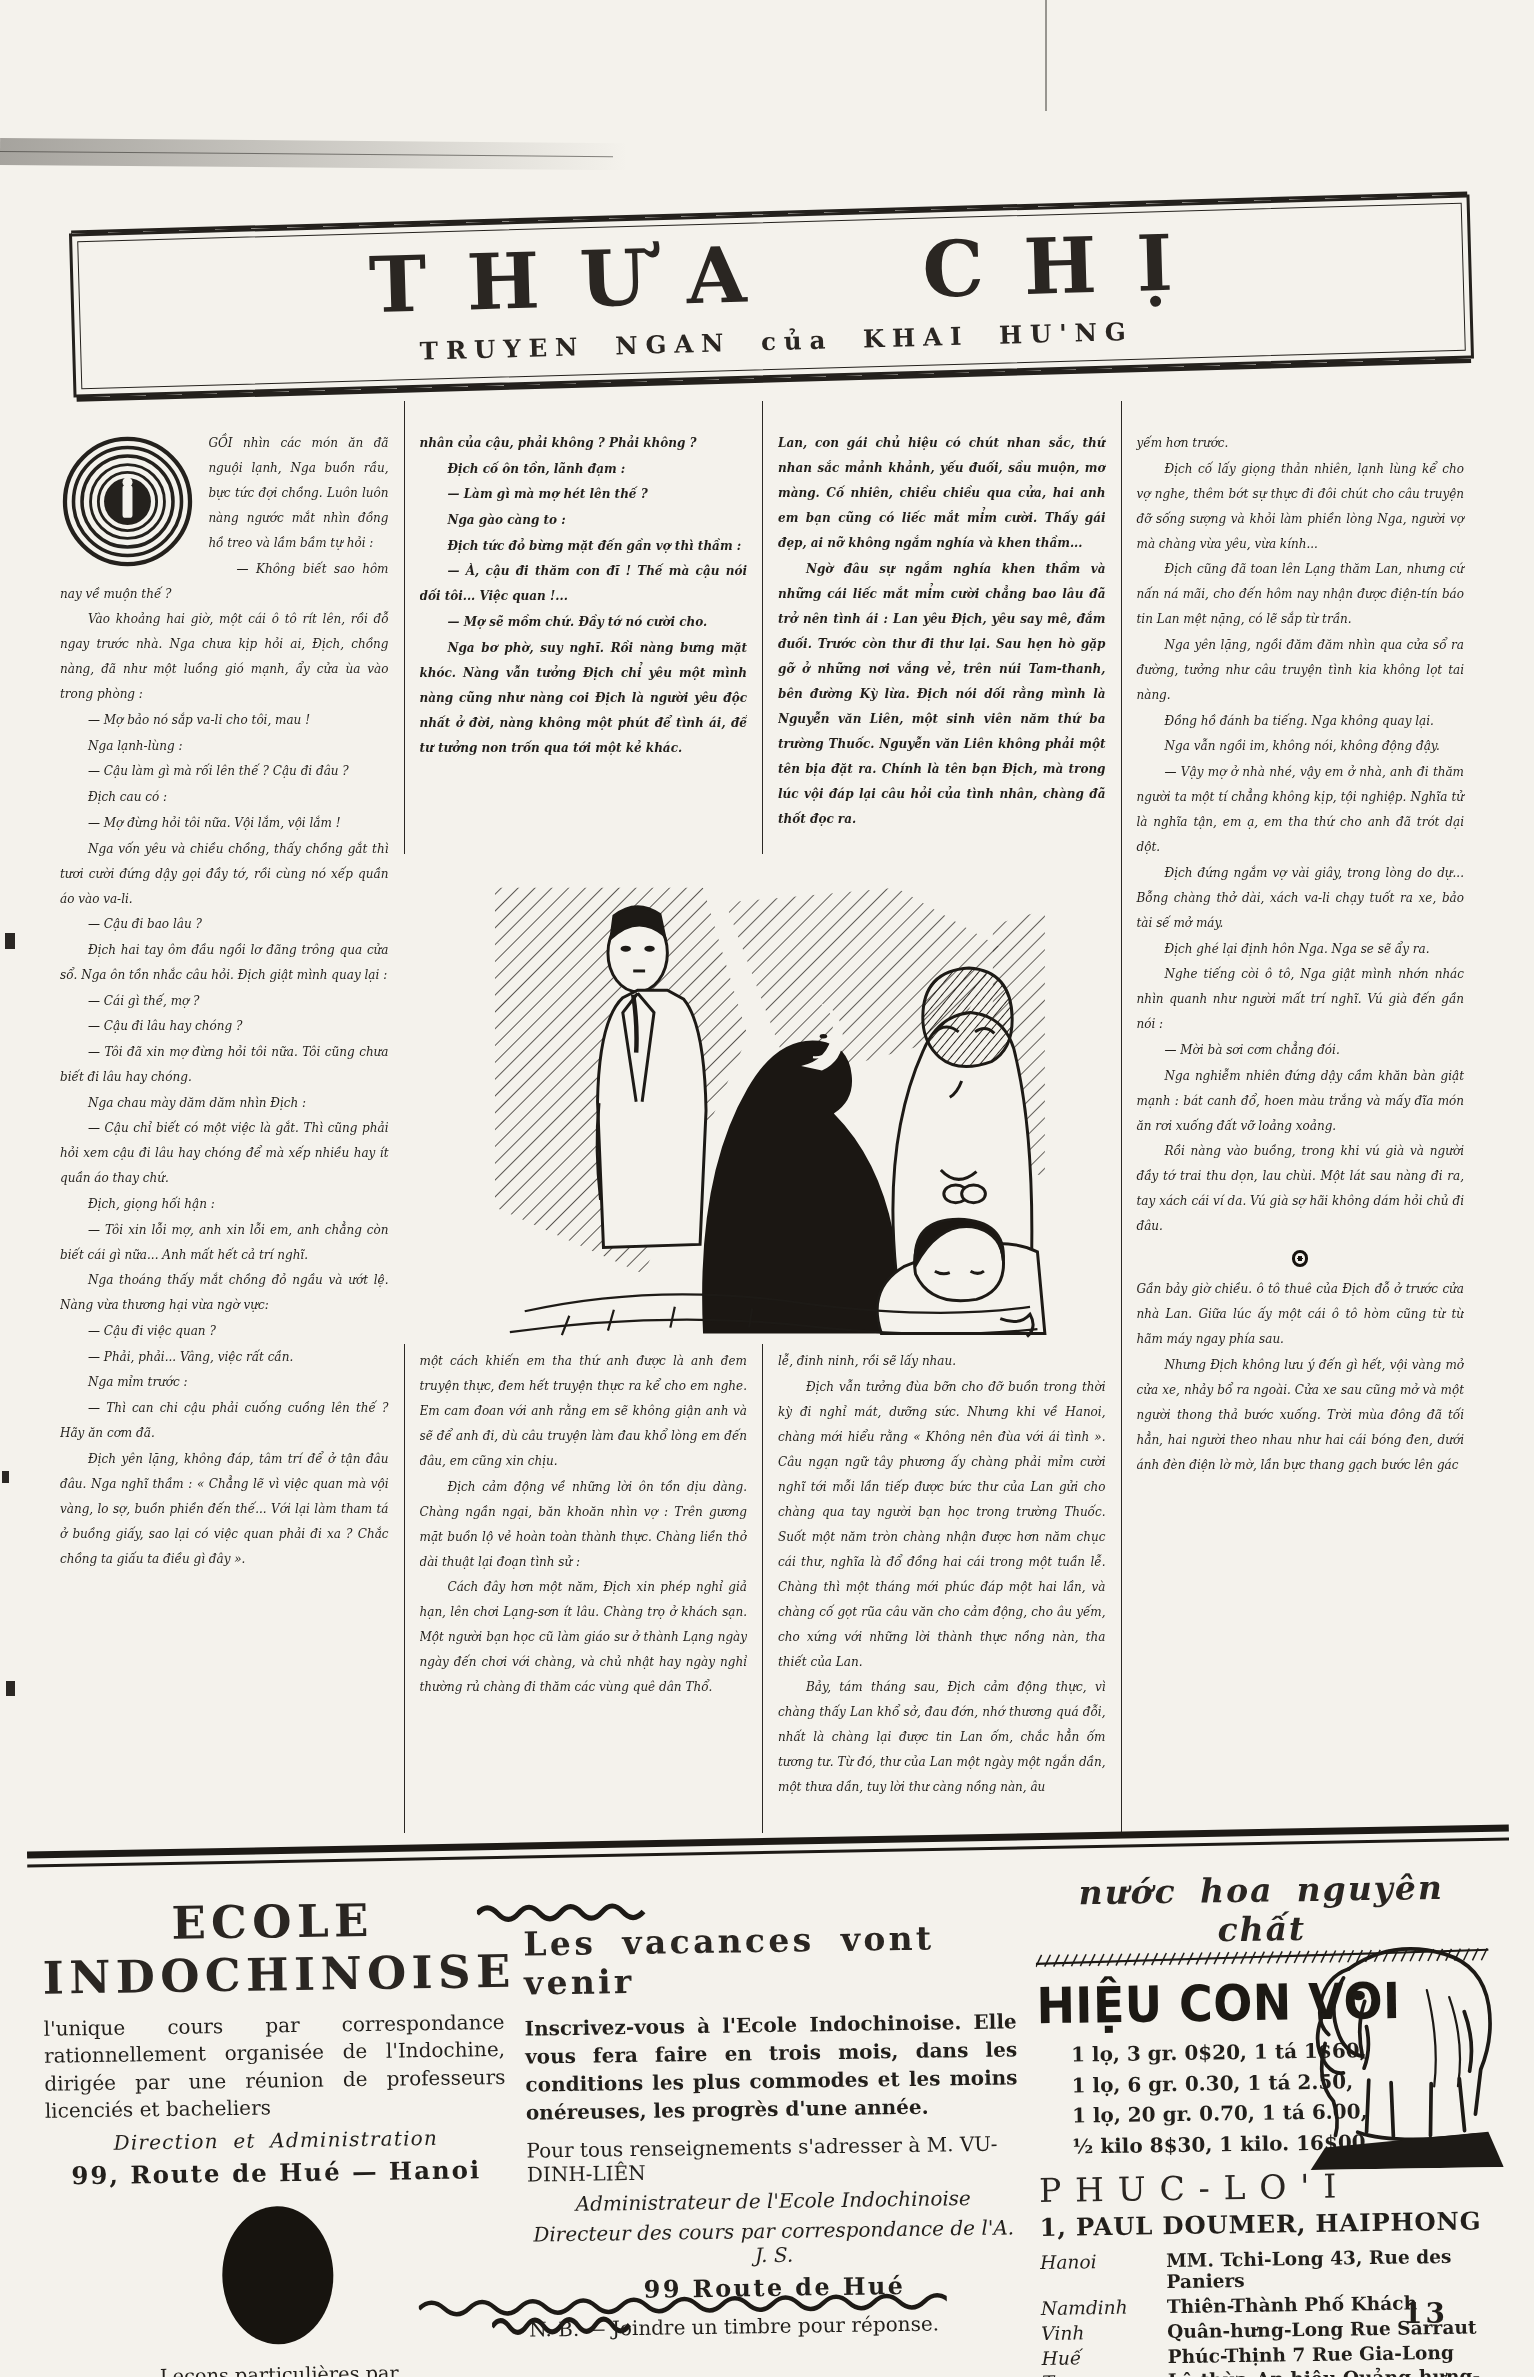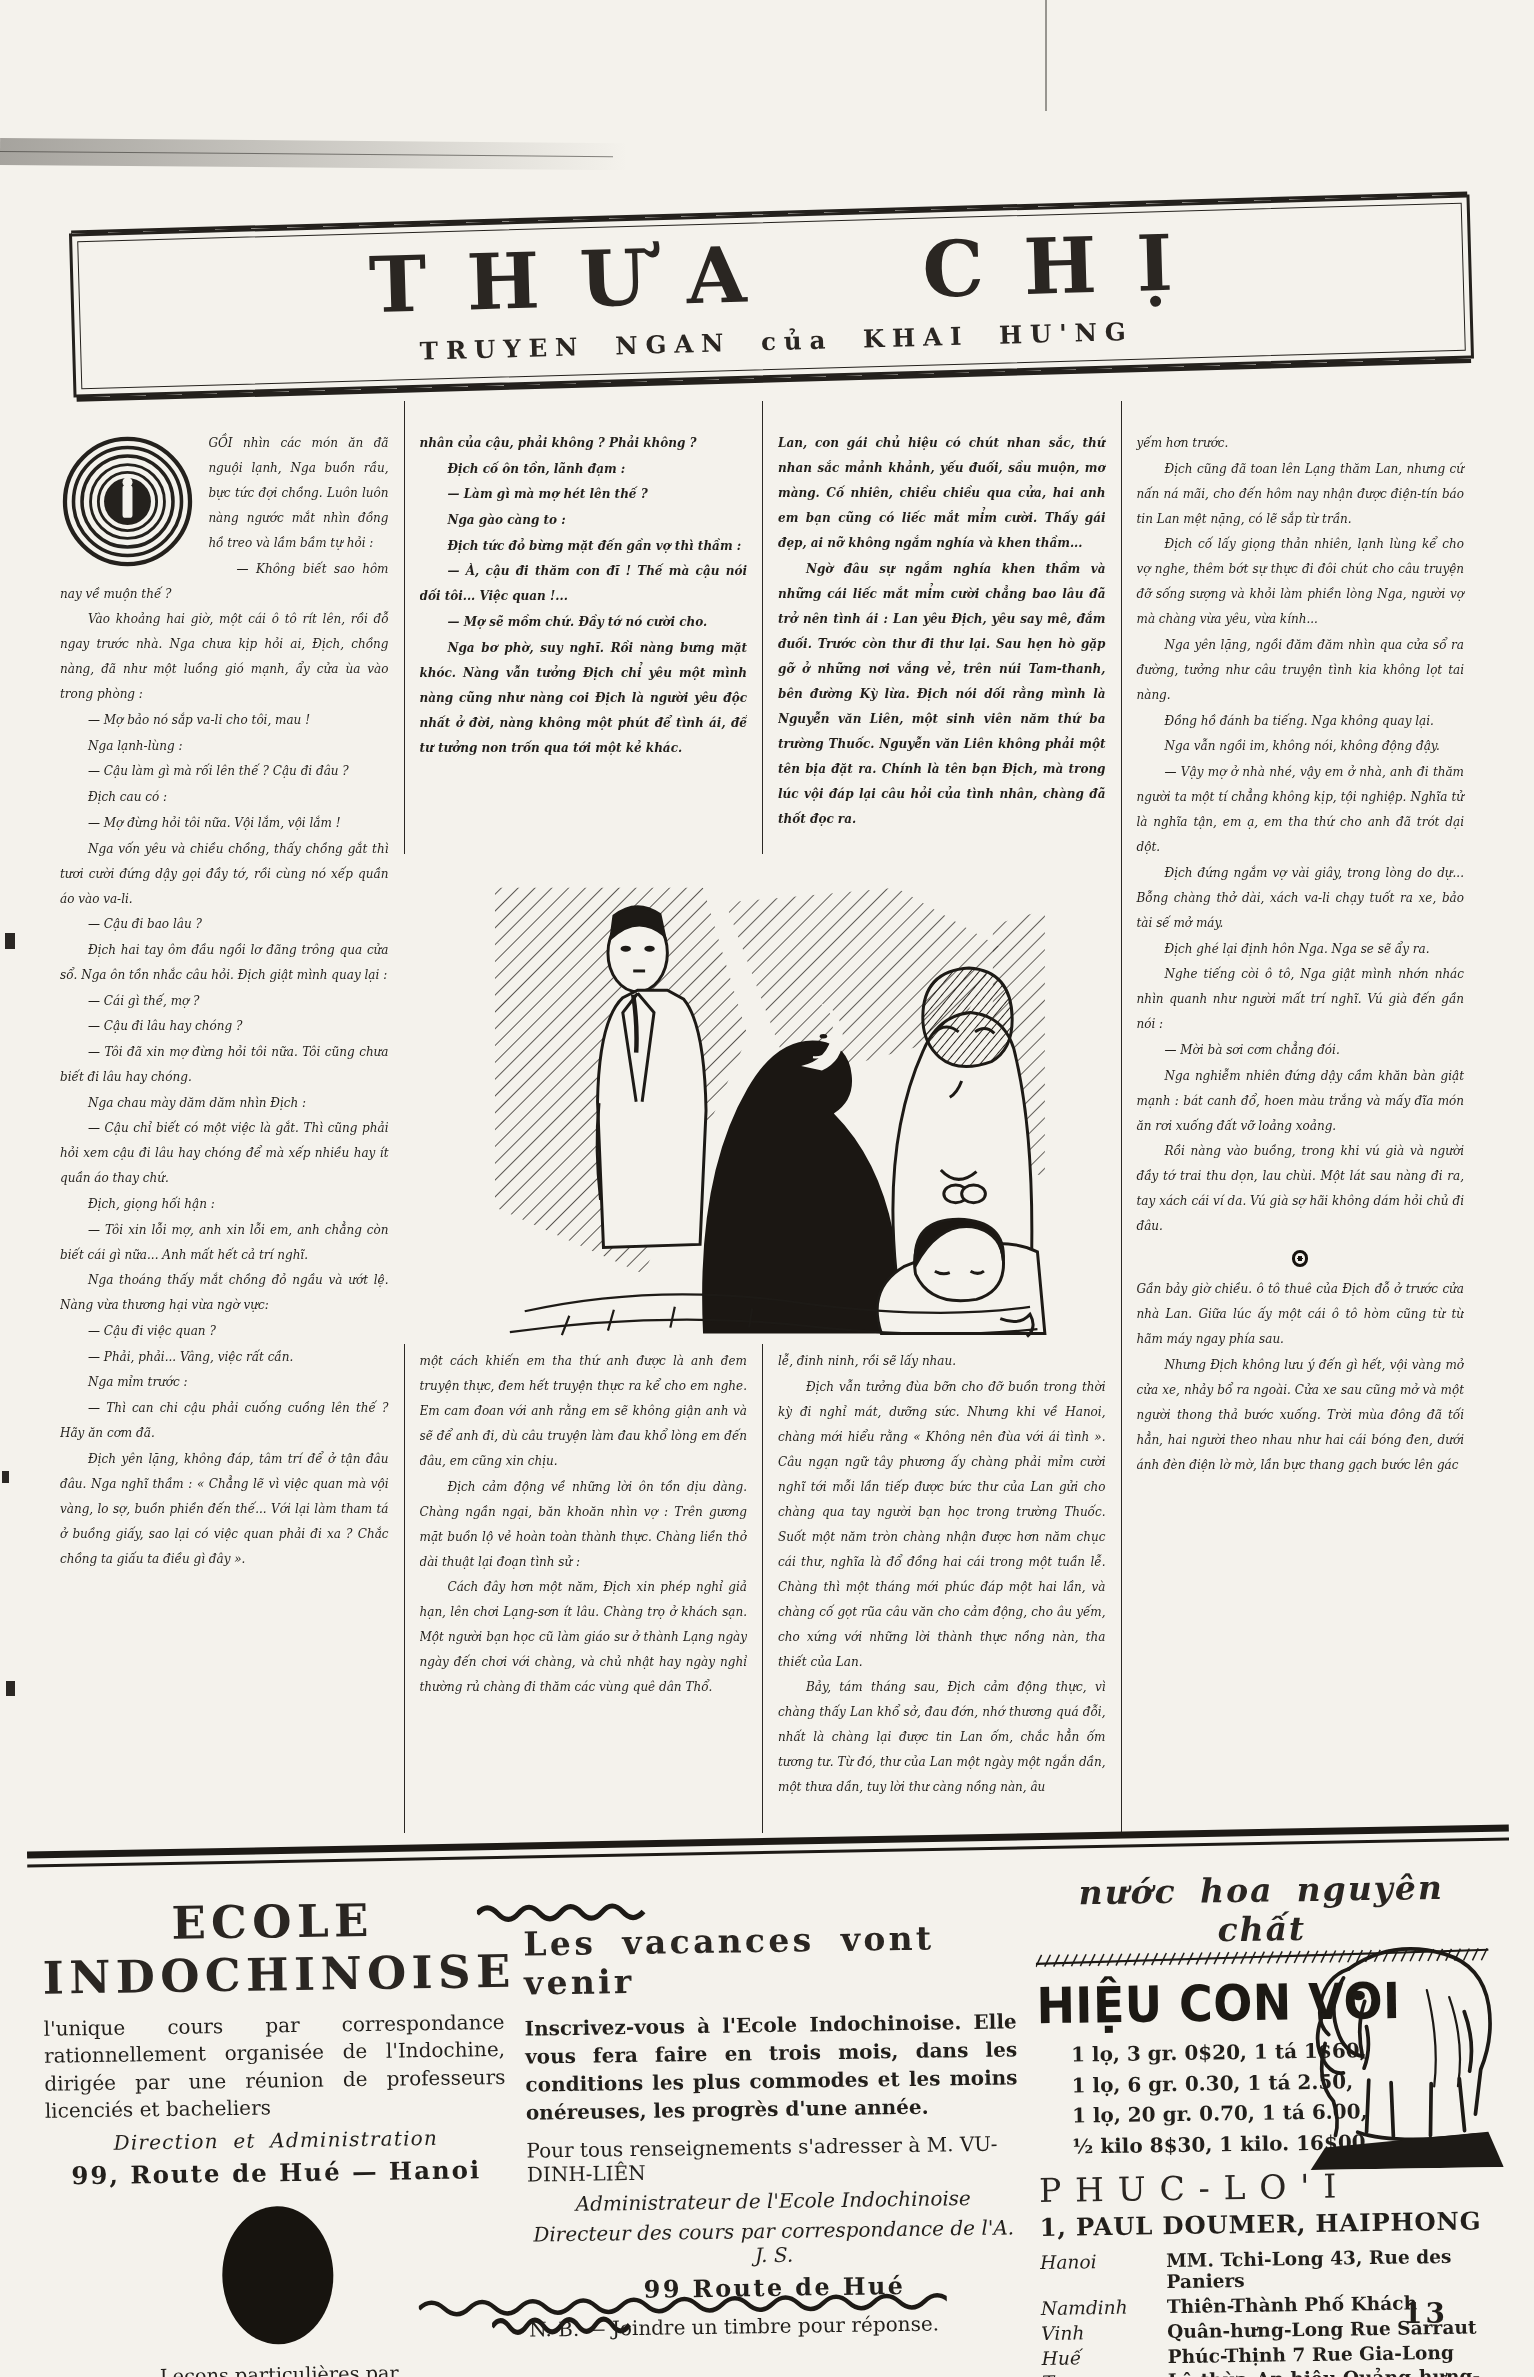--- a/index.html
+++ b/index.html
@@ -167,22 +167,22 @@
       <div class="coltext flow-bot">
           <p>lễ, đinh ninh, rồi sẽ lấy nhau.</p>
           <p>Địch vẫn tưởng đùa bỡn cho đỡ buồn trong thời kỳ đi nghỉ mát, dưỡng sức. Nhưng khi về Hanoi, chàng mới hiểu rằng « Không nên đùa với ái tình ». Câu ngạn ngữ tây phương ấy chàng phải mỉm cười nghĩ tới mỗi lần tiếp được bức thư của Lan gửi cho chàng qua tay người bạn học trong trường Thuốc. Suốt một năm tròn chàng nhận được hơn năm chục cái thư, nghĩa là đổ đồng hai cái trong một tuần lễ. Chàng thì một tháng mới phúc đáp một hai lần, và chàng cố gọt rũa câu văn cho cảm động, cho âu yếm, cho xứng với những lời thành thực nồng nàn, tha thiết của Lan.</p>
           <p>Bảy, tám tháng sau, Địch cảm động thực, vì chàng thấy Lan khổ sở, đau đớn, nhớ thương quá đỗi, nhất là chàng lại được tin Lan ốm, chắc hẳn ốm tương tư. Từ đó, thư của Lan một ngày một ngắn dần, một thưa dần, tuy lời thư càng nồng nàn, âu</p>
         </div>
     </div>
 
     <div class="col">
       <div class="coltext">
           <p>yếm hơn trước.</p>
+          <p>Địch cố lấy giọng thản nhiên, lạnh lùng kể cho vợ nghe, thêm bớt sự thực đi đôi chút cho câu truyện đỡ sống sượng và khỏi làm phiền lòng Nga, người vợ mà chàng vừa yêu, vừa kính...</p>
           <p>Địch cũng đã toan lên Lạng thăm Lan, nhưng cứ nấn ná mãi, cho đến hôm nay nhận được điện-tín báo tin Lan mệt nặng, có lẽ sắp từ trần.</p>
-          <p>Địch cố lấy giọng thản nhiên, lạnh lùng kể cho vợ nghe, thêm bớt sự thực đi đôi chút cho câu truyện đỡ sống sượng và khỏi làm phiền lòng Nga, người vợ mà chàng vừa yêu, vừa kính...</p>
           <p>Nga yên lặng, ngồi đăm đăm nhìn qua cửa sổ ra đường, tưởng như câu truyện tình kia không lọt tai nàng.</p>
           <p>Đồng hồ đánh ba tiếng. Nga không quay lại.</p>
           <p>Nga vẫn ngồi im, không nói, không động đậy.</p>
           <p>— Vậy mợ ở nhà nhé, vậy em ở nhà, anh đi thăm người ta một tí chẳng không kịp, tội nghiệp. Nghĩa tử là nghĩa tận, em ạ, em tha thứ cho anh đã trót dại dột.</p>
           <p>Địch đứng ngắm vợ vài giây, trong lòng do dự... Bỗng chàng thở dài, xách va-li chạy tuốt ra xe, bảo tài sế mở máy.</p>
           <p>Địch ghé lại định hôn Nga. Nga se sẽ ẩy ra.</p>
           <p>Nghe tiếng còi ô tô, Nga giật mình nhớn nhác nhìn quanh như người mất trí nghĩ. Vú già đến gần nói :</p>
           <p>— Mời bà sơi cơm chẳng đói.</p>
           <p>Nga nghiễm nhiên đứng dậy cầm khăn bàn giật mạnh : bát canh đổ, hoen màu trắng và mấy đĩa món ăn rơi xuống đất vỡ loảng xoảng.</p>
           <p>Rồi nàng vào buồng, trong khi vú già và người đầy tớ trai thu dọn, lau chùi. Một lát sau nàng đi ra, tay xách cái ví da. Vú già sợ hãi không dám hỏi chủ đi đâu.</p>

